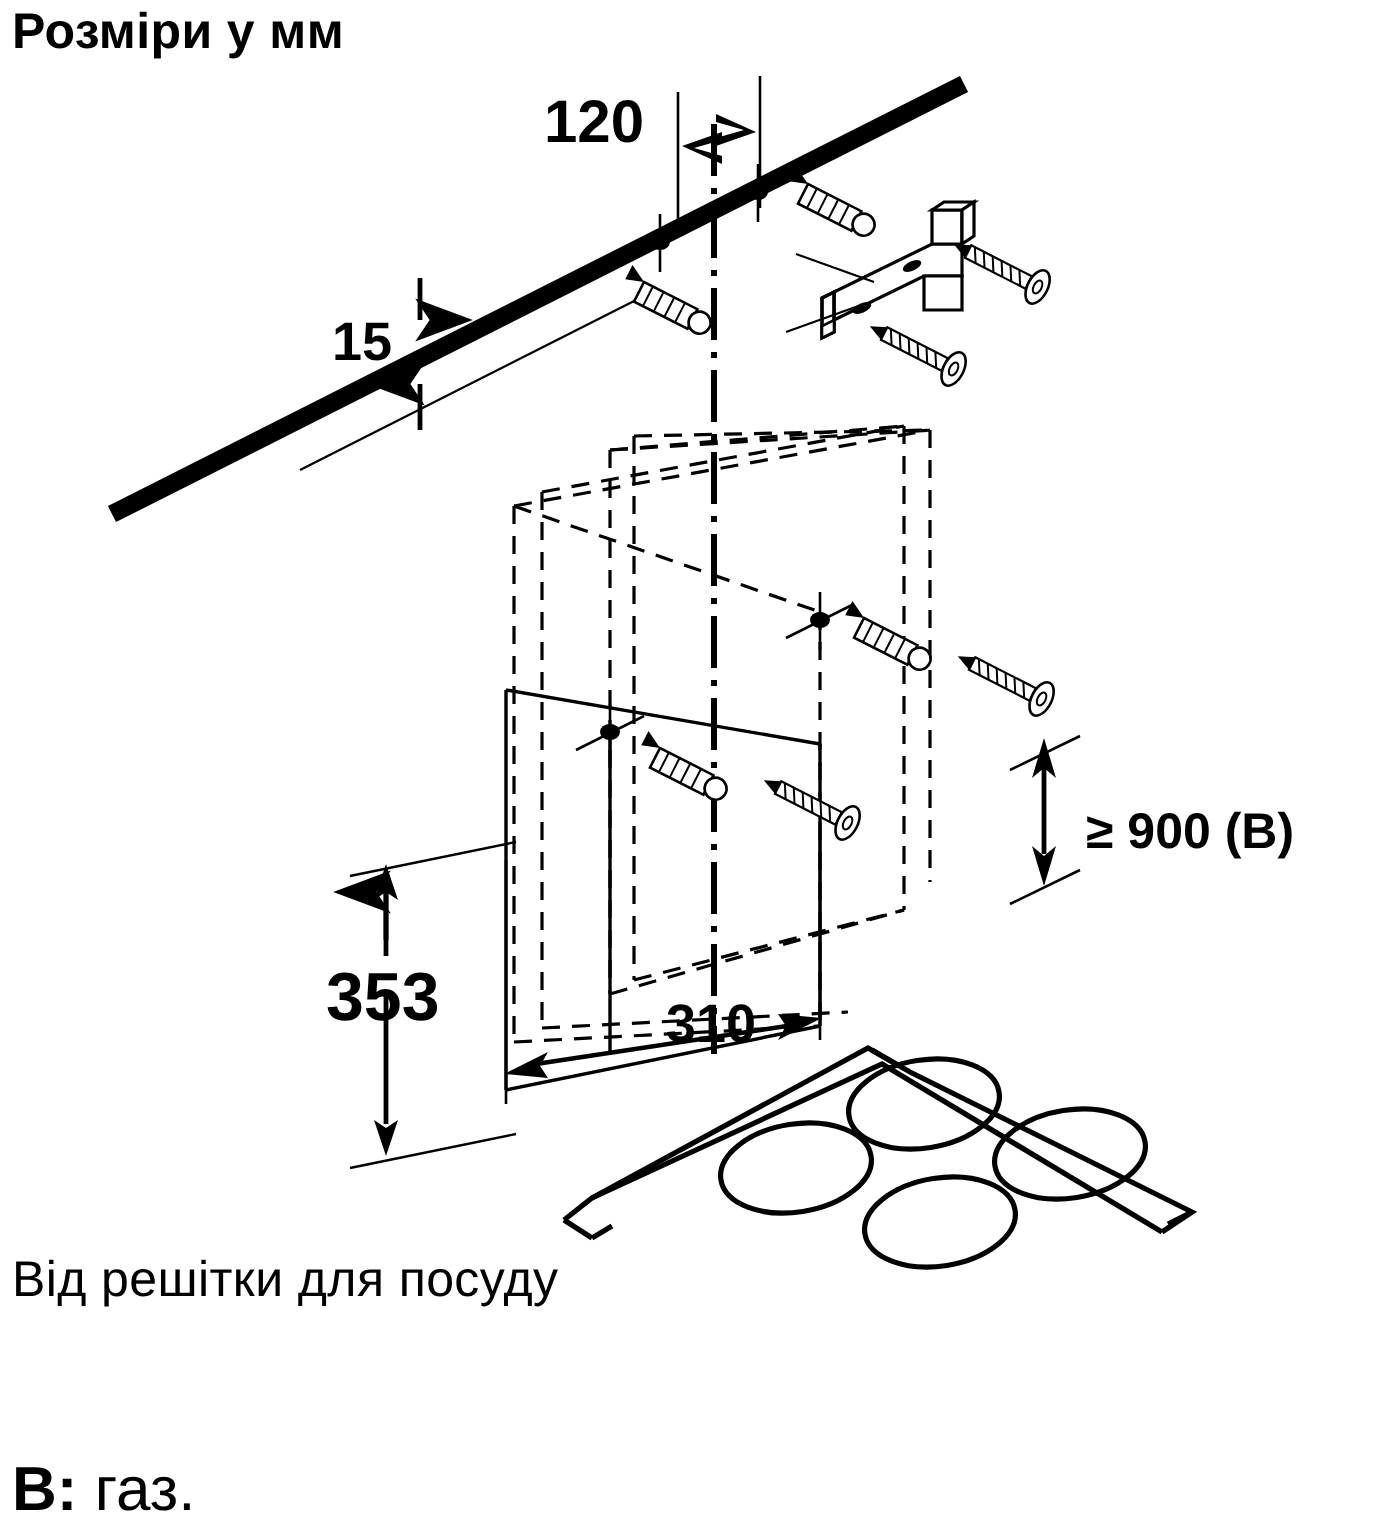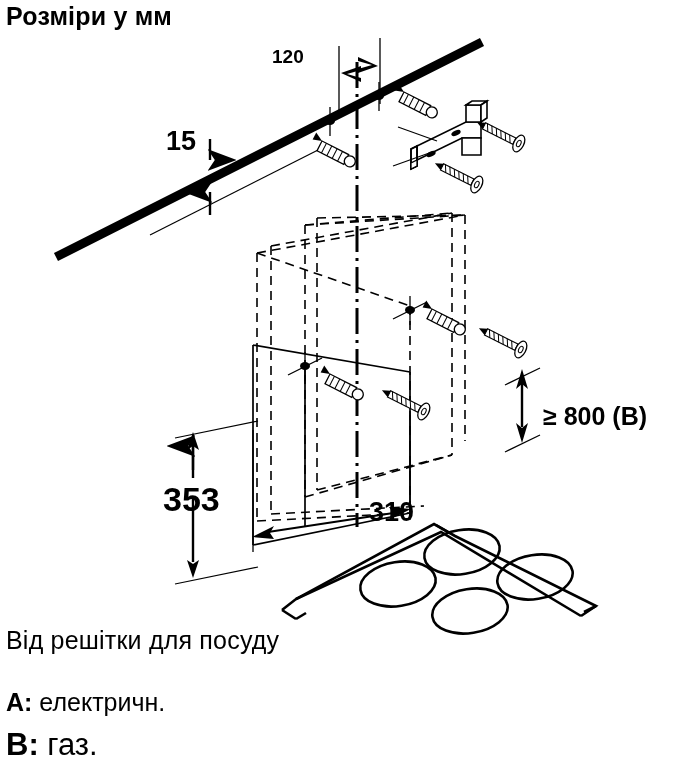--- a/index.html
+++ b/index.html
@@ -54,41 +54,40 @@
   }
   .legend-key {
     font-weight: bold;
   }
   .legend-val {
     font-weight: normal;
   }
   #dim-120 {
     left: 272px;
     top: 47px;
-    font-size: 19px;
+    font-size: 30px;
     font-weight: bold;
   }
   #dim-15 {
     left: 166px;
-    top: 128px;
+    top: 158px;
     font-size: 27px;
     font-weight: bold;
   }
   #dim-353 {
     left: 163px;
     top: 482px;
     font-size: 34px;
     font-weight: bold;
   }
   #dim-310 {
     left: 333px;
     top: 499px;
     font-size: 27px;
     font-weight: bold;
-    margin-left: 36px;
   }
   #dim-450 {
     left: 543px;
     top: 367px;
     font-size: 25px;
     font-weight: bold;
   }
   #dim-500 {
     left: 543px;
     top: 404px;
@@ -345,25 +344,22 @@
 
   <div class="txt" id="dim-120">120</div>
 
   <div class="txt" id="dim-15">15</div>
 
   <div class="txt" id="dim-353">353</div>
 
   <div class="txt" id="dim-310">310</div>
 
 
-  <div class="txt" id="dim-500">≥ 800 (B)</div>
+  <div class="txt" id="dim-500">≥ 900 (B)</div>
 
   <div class="txt" id="note-text">Від решітки для посуду</div>
 
-  <div class="txt" id="legend-a">
-    <span class="legend-key">A:</span><span>&nbsp;</span><span class="legend-val">електричн.</span>
-  </div>
 
   <div class="txt" id="legend-b">
     <span class="legend-key">B:</span><span>&nbsp;</span><span class="legend-val">газ.</span>
   </div>
 
 </div>
 
 </body></html>

